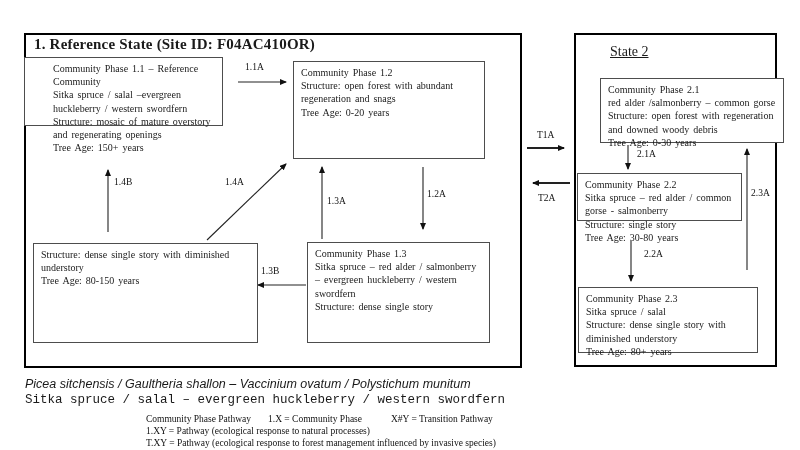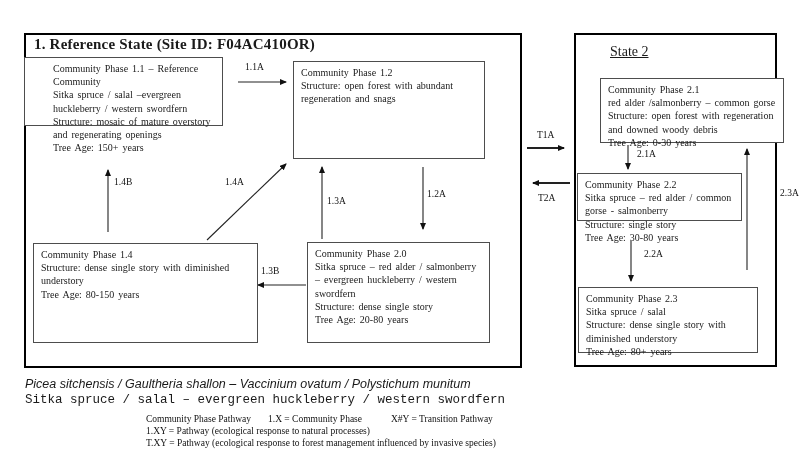--- a/index.html
+++ b/index.html
@@ -56,45 +56,44 @@
   <div class="alabel" style="left:245px;top:62px;">1.1A</div>
   <div class="alabel" style="left:114px;top:177px;">1.4B</div>
   <div class="alabel" style="left:225px;top:177px;">1.4A</div>
   <div class="alabel" style="left:327px;top:196px;">1.3A</div>
   <div class="alabel" style="left:427px;top:189px;">1.2A</div>
   <div class="alabel" style="left:261px;top:266px;">1.3B</div>
   <div class="alabel" style="left:537px;top:130px;">T1A</div>
   <div class="alabel" style="left:538px;top:193px;">T2A</div>
   <div class="alabel" style="left:637px;top:149px;">2.1A</div>
   <div class="alabel" style="left:644px;top:249px;">2.2A</div>
-  <div class="alabel" style="left:780px;top:188px;">2.3A</div>
+  <div class="alabel" style="left:751px;top:188px;">2.3A</div>
 
   <div class="pbox" style="left:24px;top:57px;width:199px;height:69px;padding-left:28px;">
     <div class="pline">Community  Phase 1.1 – Reference Community</div>
     <div class="pline">Sitka spruce / salal –evergreen huckleberry / western swordfern</div>
     <div class="pline">Structure:  mosaic of mature overstory and regenerating  openings</div>
     <div class="pline">Tree Age:  150+ years</div>
   </div>
 
   <div class="pbox" style="left:293px;top:61px;width:192px;height:98px;">
     <div class="pline">Community  Phase 1.2</div>
     <div class="pline">Structure:  open forest with abundant regeneration  and snags</div>
+    <div class="pline">Tree Age:  0-20 years</div>
   </div>
 
   <div class="pbox" style="left:33px;top:243px;width:225px;height:100px;">
-    <div class="pline">Community  Phase 1.4</div>
     <div class="pline">Structure:  dense single story with diminished  understory</div>
     <div class="pline">Tree Age:  80-150 years</div>
   </div>
 
   <div class="pbox" style="left:307px;top:242px;width:183px;height:101px;">
-    <div class="pline">Community  Phase 2.0</div>
+    <div class="pline">Community  Phase 1.3</div>
     <div class="pline">Sitka spruce – red alder / salmonberry – evergreen huckleberry / western swordfern</div>
     <div class="pline">Structure:  dense single story</div>
-    <div class="pline">Tree Age:  20-80 years</div>
   </div>
 
   <div class="pbox" style="left:579px;top:78px;width:184px;height:65px;margin-left:21px;">
     <div class="pline">Community  Phase 2.1</div>
     <div class="pline">red alder /salmonberry – common gorse</div>
     <div class="pline">Structure:  open forest with regeneration and downed woody debris</div>
     <div class="pline">Tree Age:  0-30 years</div>
   </div>
 
   <div class="pbox" style="left:577px;top:173px;width:165px;height:48px;">

